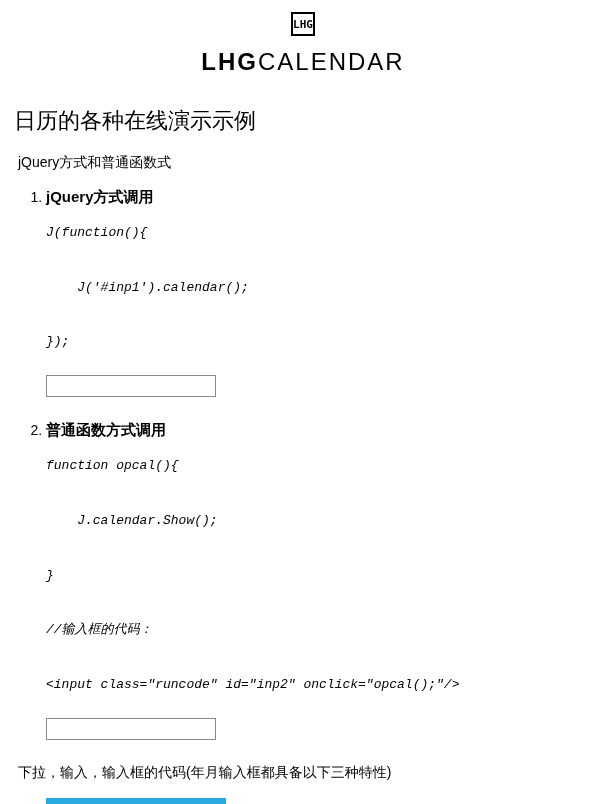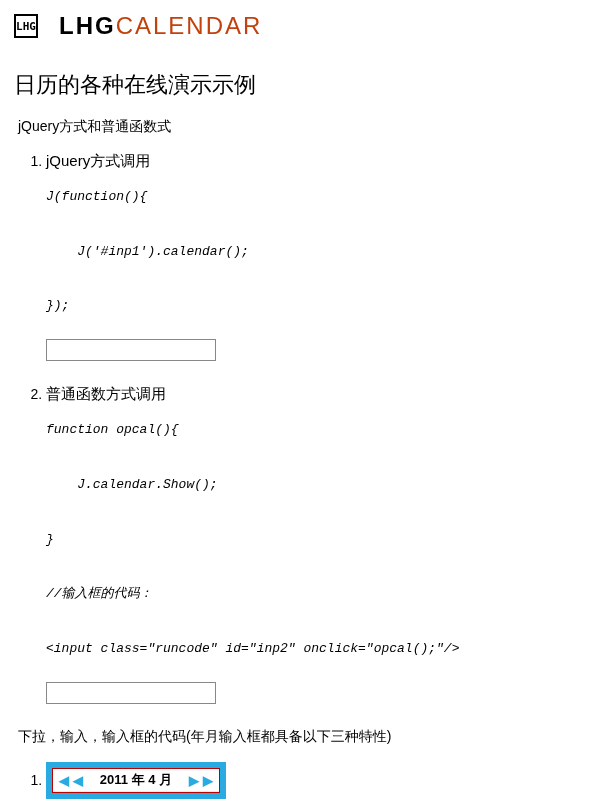--- a/index.html
+++ b/index.html
@@ -9,54 +9,55 @@
     font-family: Arial, "Microsoft YaHei", sans-serif;
     font-size: 14px;
     color: #000;
     background: #fff;
     width: 606px;
   }
   .page { padding: 12px 14px; }
   .logo-row {
     display: flex;
     align-items: center;
-    gap: 21px;
+    gap: 12px;
     margin-bottom: 4px;
+    flex-direction: column;
   }
   .logo-icon {
     width: 24px;
     height: 24px;
     border: 2px solid #000;
     display: inline-flex;
     align-items: center;
     justify-content: center;
     font-weight: bold;
     font-size: 11px;
     font-family: monospace;
     background: #fff;
   }
   .logo-text {
     font-size: 24px;
     font-weight: normal;
     letter-spacing: 2px;
     font-family: "Arial Black", Arial, sans-serif;
   }
   .logo-text .bold { font-weight: 900; color: #000; }
-  .logo-text .light { color: #c2410c; font-weight: 400; }
+  .logo-text .light { color: #000000; font-weight: 400; }
   h1.title {
     font-size: 22px;
     font-weight: normal;
     margin: 30px 0 18px 0;
   }
   p.note { margin: 8px 0 16px 4px; font-size: 14px; }
   ol { margin: 0; padding-left: 32px; }
   ol > li { margin-bottom: 18px; }
   ol > li > .li-head {
     font-size: 15px;
-    font-weight: normal;
+    font-weight: bold;
     margin-bottom: 12px;
   }
   pre.code {
     font-family: "SimSun", "Courier New", monospace;
     font-size: 13px;
     white-space: pre;
     margin: 6px 0 12px 0;
     line-height: 2.1;
     font-style: italic;
   }

